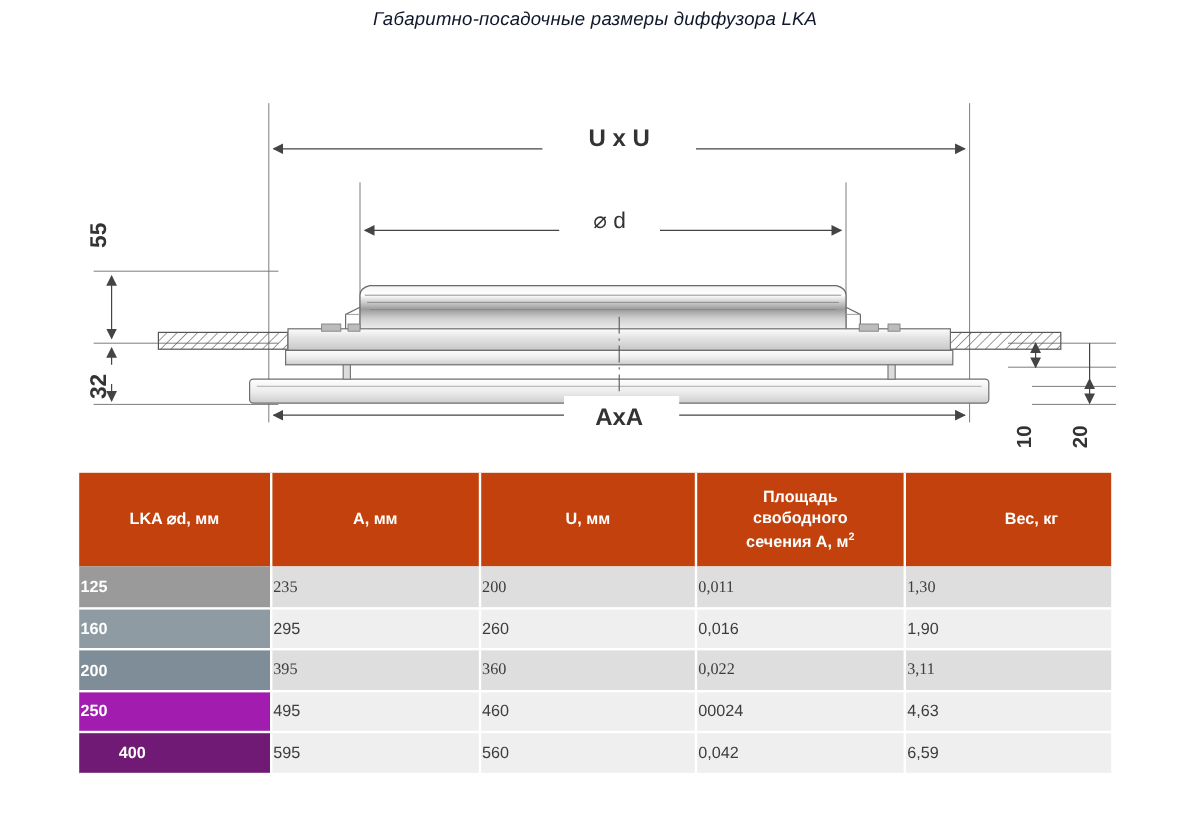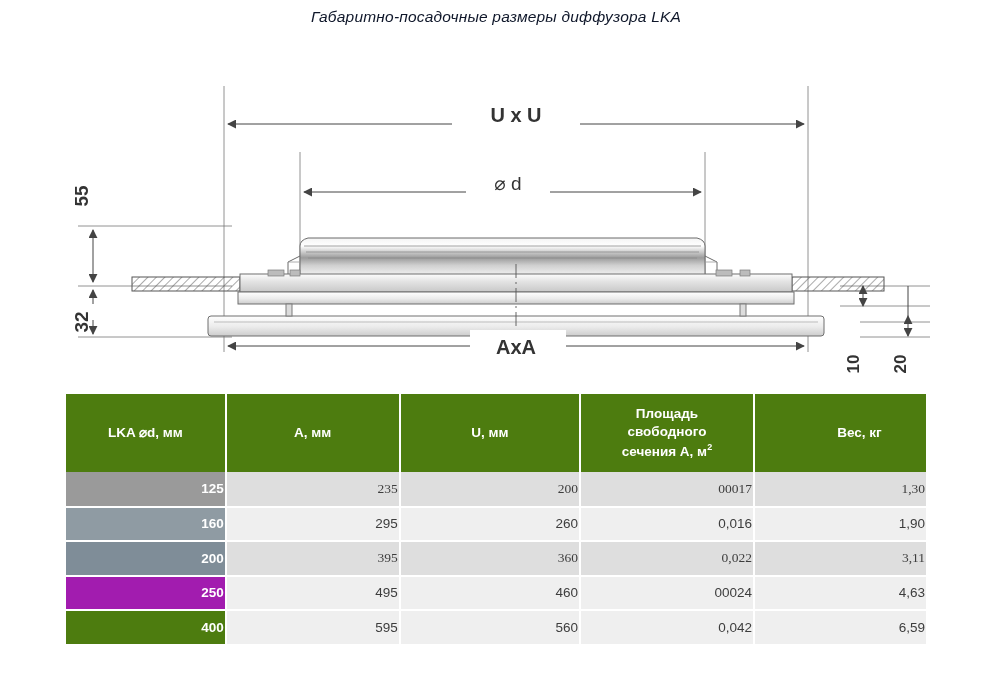--- a/index.html
+++ b/index.html
@@ -45,55 +45,55 @@
   
   #spec-table {
     position: absolute;
     left: 66px;
     top: 394px;
     width: 860px;
     border-collapse: collapse;
     font-size: 13px;
   }
   #spec-table th {
-    background: #4d7c0f;
+    background: #c2410c;
     color: #ffffff;
     font-weight: bold;
     font-size: 13.5px;
     height: 78px;
     border-right: 2px solid #ffffff;
     vertical-align: middle;
     text-align: center;
     line-height: 1.35;
     padding: 2px 6px;
   }
   #spec-table th:last-child { border-right: none; padding-left: 44px; }
 
   #spec-table td {
-    text-align: right;
+    text-align: left;
     height: 34.5px;
     vertical-align: middle;
     border-right: 2px solid #ffffff;
     border-bottom: 2px solid #ffffff;
     color: #3d3d3d;
     font-size: 13.5px;
   }
   #spec-table td:last-child { border-right: none; }
 
   
   #spec-table td.c0 {
     font-weight: bold;
     color: #ffffff;
   }
   #spec-table tr.r0 td.c0 { background: #9a9a9a; }
   #spec-table tr.r1 td.c0 { background: #8f9ba3; }
   #spec-table tr.r2 td.c0 { background: #7f8d98; }
   #spec-table tr.r3 td.c0 { background: #a21caf; }
   #spec-table tr.r4 td.c0 { background: #7e8c97; }
-  #spec-table tr.r5 td.c0 { background: #4d7c0f; padding-left: 33px; }
+  #spec-table tr.r5 td.c0 { background: #701a75; padding-left: 33px; }
 
   
   #spec-table tr.even td.data { background: #dedede; font-family: Liberation Serif, serif; }
   #spec-table tr.odd  td.data { background: #efefef; }
 
   .sup { font-size: 9px; vertical-align: super; }
 </style>
 </head>
 <body>
 
@@ -246,21 +246,21 @@
         <span>сечения А, м</span><span class="sup">2</span>
       </th>
       <th style="width:168px">Вес, кг</th>
     </tr>
   </thead>
   <tbody>
     <tr class="r0 even">
       <td class="c0">125</td>
       <td class="data">235</td>
       <td class="data">200</td>
-      <td class="data">00017</td>
+      <td class="data">0,011</td>
       <td class="data">1,30</td>
     </tr>
     <tr class="r1 odd">
       <td class="c0">160</td>
       <td class="data">295</td>
       <td class="data">260</td>
       <td class="data">0,016</td>
       <td class="data">1,90</td>
     </tr>
     <tr class="r2 even">

